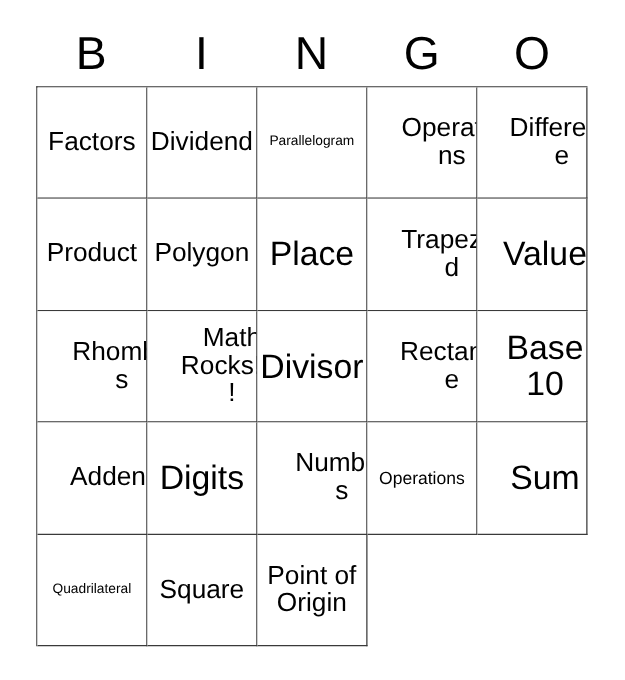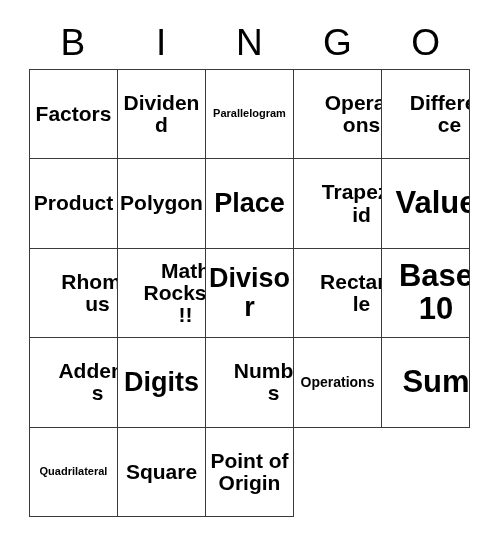--- a/index.html
+++ b/index.html
@@ -62,32 +62,31 @@
     border-right: 1px solid #3a3a3a;
     border-bottom: 1px solid #3a3a3a;
     box-sizing: border-box;
     display: flex;
     align-items: center;
     justify-content: center;
     text-align: center;
     padding: 1px 1px;
     overflow: hidden;
     background: #ffffff;
-    font-weight: bold;
   }
   .cell-text {
     display: block;
     width: 100%;
     line-height: 1.06;
     word-wrap: break-word;
     color: #000000;
   }
 
   
-  .fs-xl  { font-size: 31px; margin-left: 21px; }
+  .fs-xl  { font-size: 27px; margin-left: 21px; }
   .fs-lg  { font-size: 27px; }
   .fs-md  { font-size: 21px; }
   .fs-sm  { font-size: 21px; margin-left: 48px; }
   .fs-xs  { font-size: 14px; }
   .fs-xxs { font-size: 11px; }
 </style>
 </head>
 <body>
 
 <div class="card">

